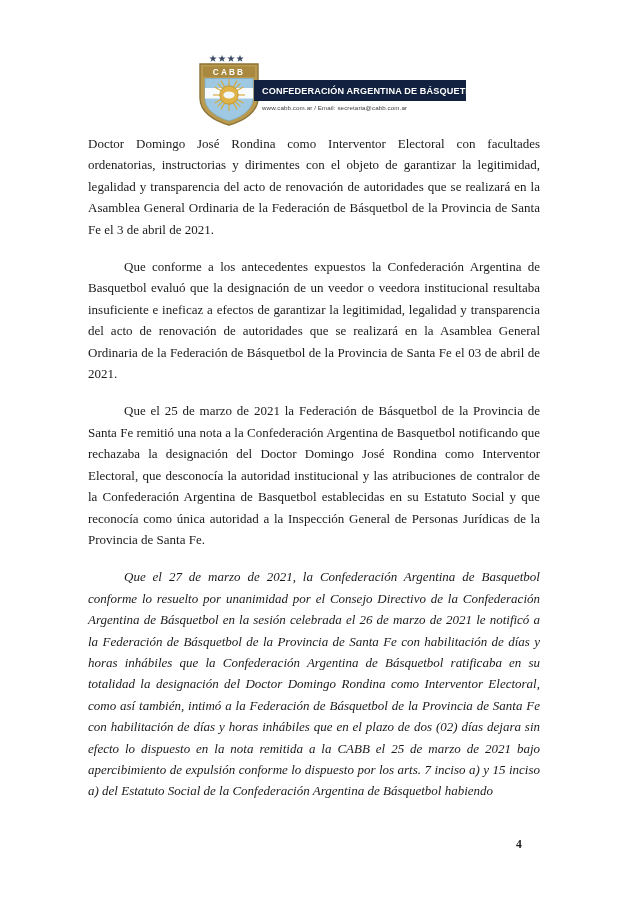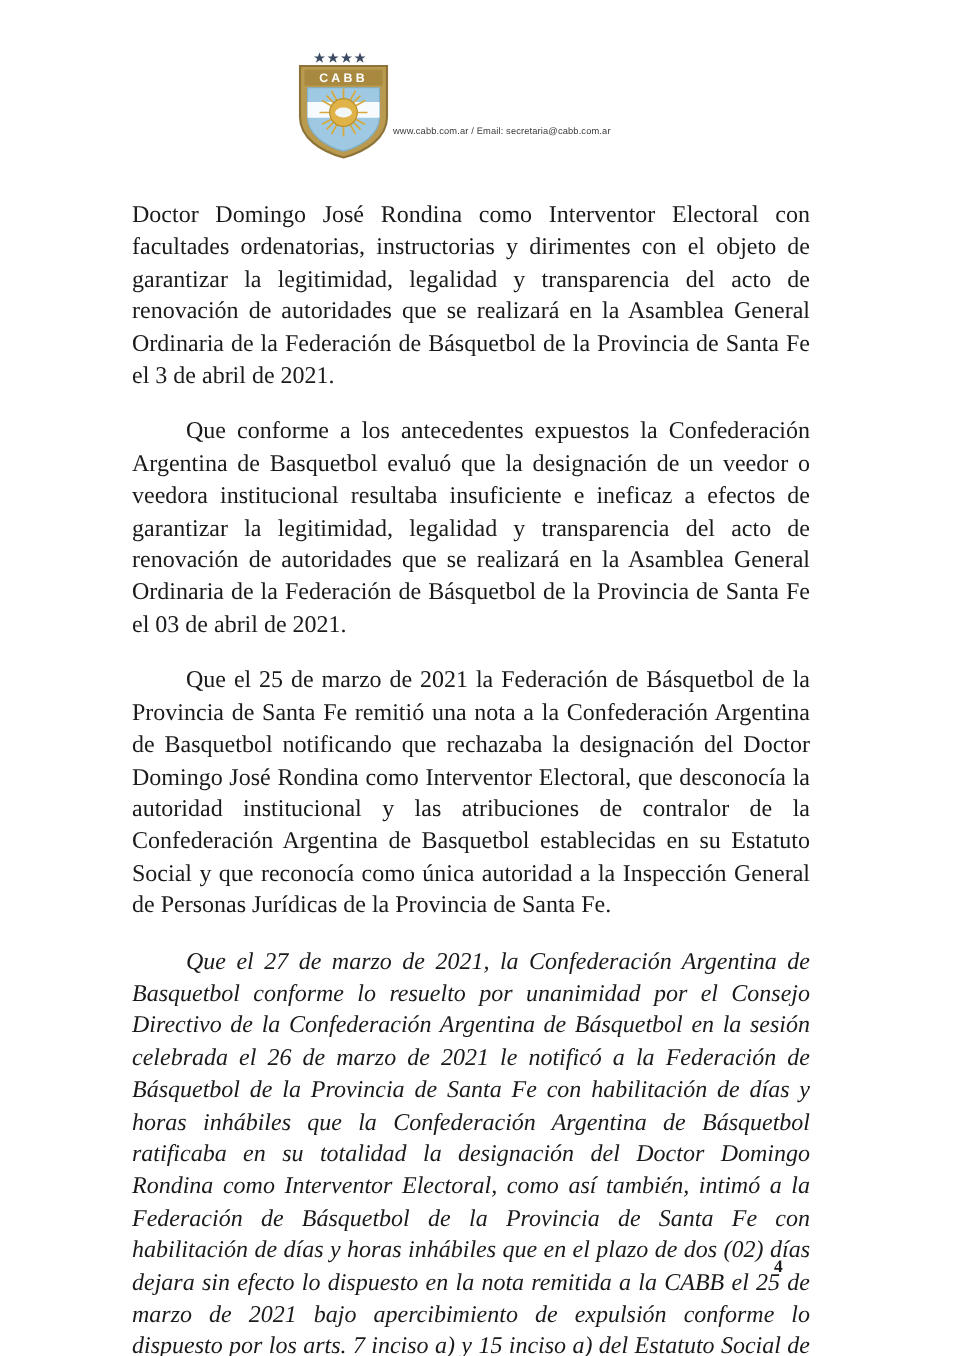--- a/index.html
+++ b/index.html
@@ -12,21 +12,21 @@
     height: 904px;
     position: relative;
     font-family: "Liberation Serif", "DejaVu Serif", serif;
     color: #1a1a1a;
     overflow: hidden;
   }
 
   
   .letterhead {
     position: absolute;
-    top: 28px;
+    top: 48px;
     left: 0;
     width: 640px;
     height: 78px;
   }
   .logo-wrap {
     position: absolute;
     left: 196px;
     top: 0;
     width: 270px;
     height: 78px;
@@ -75,21 +75,21 @@
 
   
   .doc-body {
     position: absolute;
     left: 88px;
     top: 133px;
     width: 452px;
   }
   p.para {
     margin: 0 0 16px 0;
-    font-size: 16px;
+    font-size: 13px;
     line-height: 21.4px;
     text-align: justify;
     text-indent: 36px;
     color: #1a1a1a;
     hyphens: none;
   }
   p.para.no-indent {
     text-indent: 0;
   }
   p.para:last-child {
@@ -146,20 +146,23 @@
         <line x1="44.3" y1="31.7" x2="21.7" y2="54.3"></line>
         <line x1="25" y1="28.6" x2="41" y2="57.4"></line>
         <line x1="41" y1="28.6" x2="25" y2="57.4"></line>
         <line x1="18.6" y1="35" x2="47.4" y2="51"></line>
         <line x1="47.4" y1="35" x2="18.6" y2="51"></line>
       </g>
       <circle cx="33" cy="43" r="9.2" fill="#e0b348" stroke="#b98f2c" stroke-width="0.8"></circle>
       <ellipse cx="33" cy="43" rx="5.6" ry="3.4" fill="#f2f7fa"></ellipse>
     </svg>
 
+    <div class="banner">
+      <span class="banner-text">CONFEDERACIÓN ARGENTINA DE BÁSQUETBOL</span>
+    </div>
 
     <div class="weburl">www.cabb.com.ar / Email: secretaria@cabb.com.ar</div>
   </div>
 </div>
 
 <div class="doc-body">
   <p class="para no-indent">Doctor Domingo José Rondina como Interventor Electoral con facultades ordenatorias, instructorias y dirimentes con el objeto de garantizar la legitimidad, legalidad y transparencia del acto de renovación de autoridades que se realizará en la Asamblea General Ordinaria de la Federación de Básquetbol de la Provincia de Santa Fe el 3 de abril de 2021.</p>
   <p class="para">Que conforme a los antecedentes expuestos la Confederación Argentina de Basquetbol evaluó que la designación de un veedor o veedora  institucional resultaba insuficiente e ineficaz a efectos de garantizar la legitimidad, legalidad y transparencia del acto de renovación de autoridades que se realizará en la Asamblea General Ordinaria de la  Federación de Básquetbol de la Provincia de Santa Fe el 03 de abril de 2021.</p>
   <p class="para">Que el 25 de marzo de 2021 la Federación de Básquetbol de la Provincia de Santa Fe remitió una nota a la Confederación Argentina de Basquetbol notificando que rechazaba la designación del Doctor Domingo José Rondina como Interventor Electoral, que desconocía la autoridad institucional y las  atribuciones de contralor de la Confederación Argentina de Basquetbol establecidas en su Estatuto Social y que reconocía como única autoridad a la Inspección General de Personas Jurídicas de la Provincia de Santa Fe.</p>
   <p class="para">Que el 27 de marzo de 2021, la Confederación Argentina de Basquetbol conforme lo resuelto por unanimidad por el Consejo Directivo de la Confederación Argentina de Básquetbol en la sesión celebrada el 26 de marzo de 2021 le notificó a la Federación de Básquetbol de la Provincia de Santa Fe con habilitación de días y horas inhábiles que la Confederación Argentina de Básquetbol ratificaba en su totalidad la designación del Doctor Domingo Rondina como Interventor Electoral, como así también, intimó a la Federación de Básquetbol de la Provincia de Santa Fe con habilitación de días y horas inhábiles que en el plazo de dos (02) días dejara sin efecto lo dispuesto en la nota remitida a la CABB el 25 de marzo de 2021 bajo apercibimiento de expulsión conforme lo dispuesto por los arts. 7 inciso a) y 15 inciso a) del Estatuto Social de la Confederación Argentina de Básquetbol habiendo</p>

